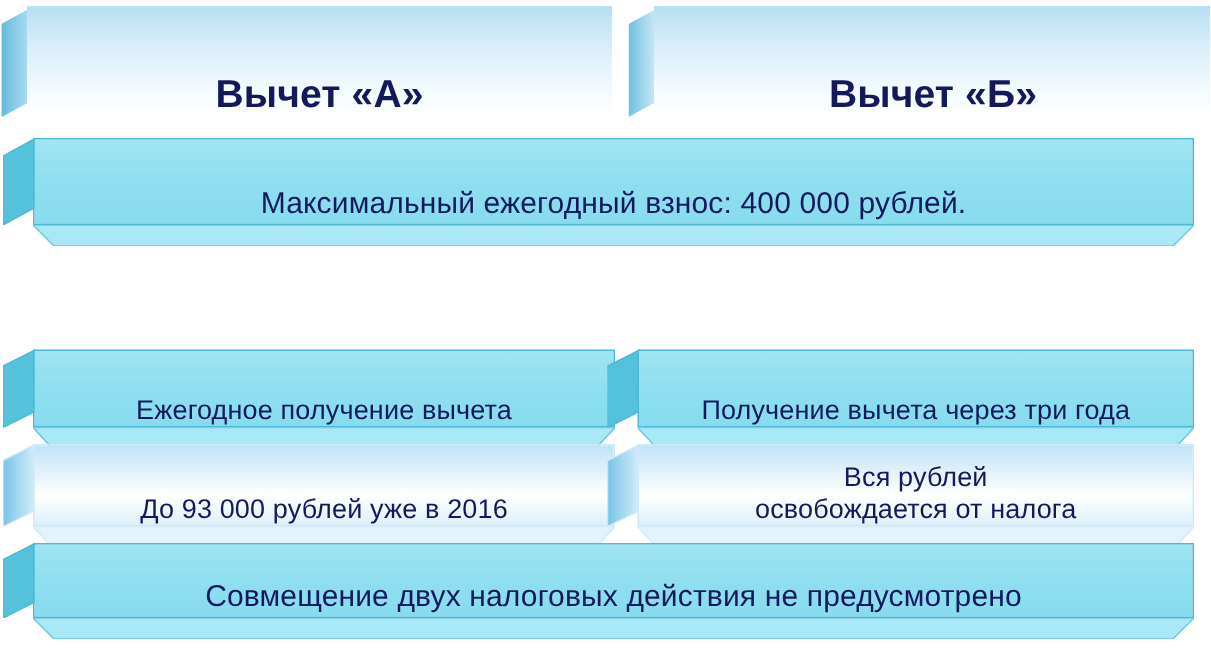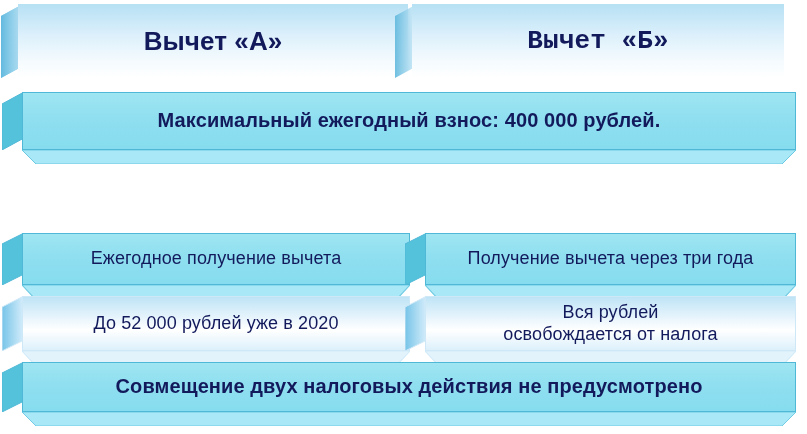--- a/index.html
+++ b/index.html
@@ -22,21 +22,21 @@
     box-sizing: border-box;
   }
   
   .face {
     position: absolute;
     left: 0; top: 0;
     width: 100%;
     height: 100%;
     box-sizing: border-box;
     display: flex;
-    align-items: center;
+    align-items: flex-end;
     justify-content: center;
     text-align: center;
     color: #131a5c;
     line-height: 1.18;
     letter-spacing: 0.1px;
   }
 
   
   .cyan .face {
     background: linear-gradient(180deg, #9fe5f2 0%, #8fdff0 45%, #86dcee 100%);
@@ -74,21 +74,21 @@
     height: 14px;
   }
   .bevel-bottom .shape {
     width: 100%;
     height: 100%;
     display: block;
   }
 
   
   .t-header { font-size: 26px; font-weight: bold; }
-  .t-wide   { font-size: 20px; font-weight: bold; }
+  .t-wide   { font-size: 20px; font-weight: normal; }
   .t-half   { font-size: 18px; font-weight: normal; }
 
   .face span { display: block; padding: 0 14px; }
 </style>
 </head>
 <body>
 
 <div id="stage">
 
   <div class="box header" style="left:18px; top:4px; width:390px; height:74px;">
@@ -102,21 +102,21 @@
             <stop offset="100%" stop-color="#cbe9f8" stop-opacity="0.75"></stop>
           </linearGradient>
         </defs>
       </svg>
     </div>
     <div class="face t-header">
       <span>Вычет «А»</span>
     </div>
   </div>
 
-  <div class="box header" style="left:412px; top:4px; width:372px; height:74px;font-family:Liberation Mono, monospace;">
+  <div class="box header" style="left:436px; top:4px; width:372px; height:74px;">
     <div class="bevel-left" style="left:-17px;">
       <svg class="shape" viewBox="0 0 22 74" preserveAspectRatio="none" aria-hidden="true">
         <polygon points="22,0 22,62 0,74 0,12" fill="url(#gl2)"></polygon>
         <defs>
           <linearGradient id="gl2" x1="0" y1="0" x2="1" y2="0">
             <stop offset="0%" stop-color="#5fb8dd" stop-opacity="0.9"></stop>
             <stop offset="100%" stop-color="#cbe9f8" stop-opacity="0.75"></stop>
           </linearGradient>
         </defs>
       </svg>
@@ -186,21 +186,21 @@
           </linearGradient>
         </defs>
       </svg>
     </div>
     <div class="bevel-bottom" style="top:55px;">
       <svg class="shape" viewBox="0 0 388 13" preserveAspectRatio="none" aria-hidden="true">
         <polygon points="0,0 388,0 375,13 13,13" fill="#e3f3fc" stroke="#d2ebf8" stroke-width="1"></polygon>
       </svg>
     </div>
     <div class="face t-half">
-      <span>До 52 000 рублей уже в 2020</span>
+      <span>До 93 000 рублей уже в 2016</span>
     </div>
   </div>
 
   <div class="box light" style="left:425px; top:296px; width:371px; height:55px;">
     <div class="bevel-left" style="left:-20px;">
       <svg class="shape" viewBox="0 0 22 55" preserveAspectRatio="none" aria-hidden="true">
         <polygon points="22,0 22,44 0,55 0,11" fill="url(#gl5)" stroke="#cfe8f7" stroke-width="1"></polygon>
         <defs>
           <linearGradient id="gl5" x1="0" y1="0" x2="1" y2="0">
             <stop offset="0%" stop-color="#76c4e8"></stop>

